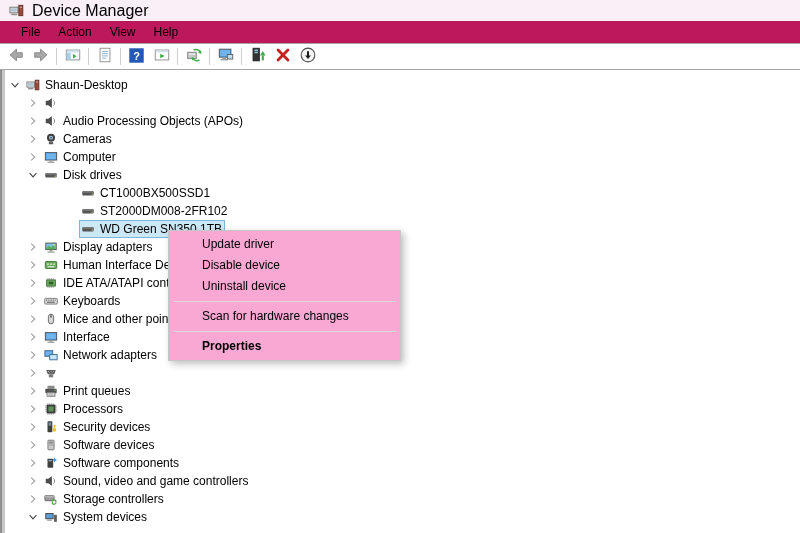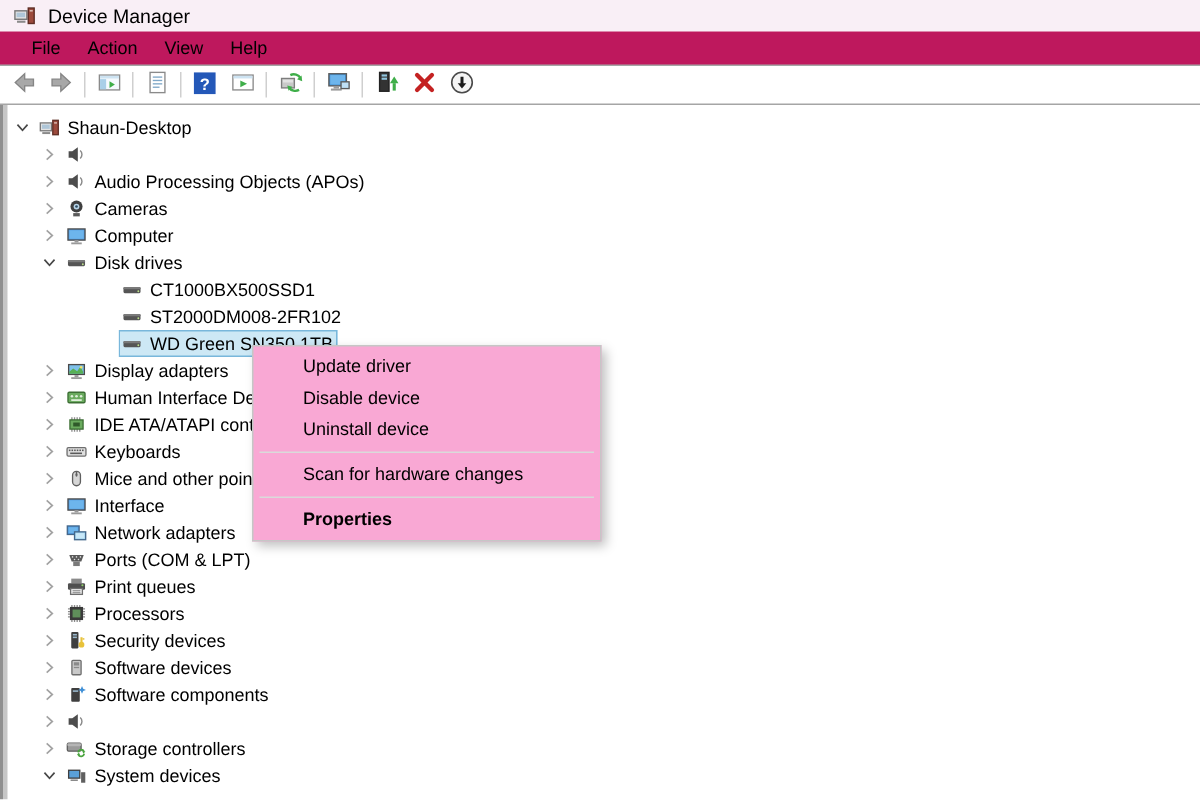--- a/index.html
+++ b/index.html
@@ -2,21 +2,21 @@
 <html><head>
 <meta charset="utf-8">
 <style>
   html,body{margin:0;padding:0}
   body{
     width:800px;height:533px;position:relative;overflow:hidden;
     font-family:"Liberation Sans",sans-serif;font-size:12px;color:#000;background:#fff;
   }
   
   .titlebar{height:21px;background:#f9eff6;display:flex;align-items:center;gap:7px;padding-left:7px}
-  .titlebar .title{font-size:13px}
+  .titlebar .title{font-size:16px}
   
   .menubar{height:22px;display:flex;align-items:center;background:#be185d;border-bottom:1px solid #a5a5a5;padding-left:12px}
   .menu-item{padding:0 9px;height:22px;line-height:22px;cursor:default}
   
   .toolbar{height:25px;display:flex;align-items:center;background:#fff;border-bottom:1px solid #a5a5a5;padding-left:3px}
   .tb-btn{width:25px;height:23px;display:flex;align-items:center;justify-content:center}
   .tb-sep{width:1px;height:17px;background:#cfcfcf;margin:0 3px}
   
   .tree{position:absolute;left:0;top:70px;right:0;bottom:0;background:#fff;padding-top:6px}
   .tree-row{display:flex;align-items:flex-start;height:18px;white-space:nowrap}
@@ -439,21 +439,20 @@
             <g fill="#ddd">
               <circle cx="5" cy="6" r="0.6"></circle>
               <circle cx="8" cy="6" r="0.6"></circle>
               <circle cx="11" cy="6" r="0.6"></circle>
               <circle cx="6.5" cy="8" r="0.6"></circle>
               <circle cx="9.5" cy="8" r="0.6"></circle>
             </g>
             <rect x="5.5" y="9.5" width="5" height="3.5" fill="#7a7a7a"></rect>
           </svg>
         </span>
-        <span class="tlabel">Ports (COM &amp; LPT)</span>
       </span>
     </div>
     <div class="tree-row lvl1">
       <span class="chev">
         <svg width="12" height="12" viewBox="0 0 16 16">
           <path d="M5.5 3.5 L10.5 8 L5.5 12.5" fill="none" stroke="#a3a3a3" stroke-width="1.5"></path>
         </svg>
       </span>
       <span class="content">
         <span class="ticon">
@@ -546,20 +545,21 @@
           <path d="M5.5 3.5 L10.5 8 L5.5 12.5" fill="none" stroke="#a3a3a3" stroke-width="1.5"></path>
         </svg>
       </span>
       <span class="content">
         <span class="ticon">
           <svg width="14" height="14" viewBox="0 0 16 16">
             <path d="M2 5.5 h2.8 L9 2.5 v11 L4.8 10.5 H2 Z" fill="#4d4d4d"></path>
             <path d="M10.8 5 a4 4 0 0 1 0 6" fill="none" stroke="#8a8a8a" stroke-width="1.1"></path>
           </svg>
         </span>
+        <span class="tlabel">Sound, video and game controllers</span>
       </span>
     </div>
     <div class="tree-row lvl1">
       <span class="chev">
         <svg width="12" height="12" viewBox="0 0 16 16">
           <path d="M5.5 3.5 L10.5 8 L5.5 12.5" fill="none" stroke="#a3a3a3" stroke-width="1.5"></path>
         </svg>
       </span>
       <span class="content">
         <span class="ticon">

